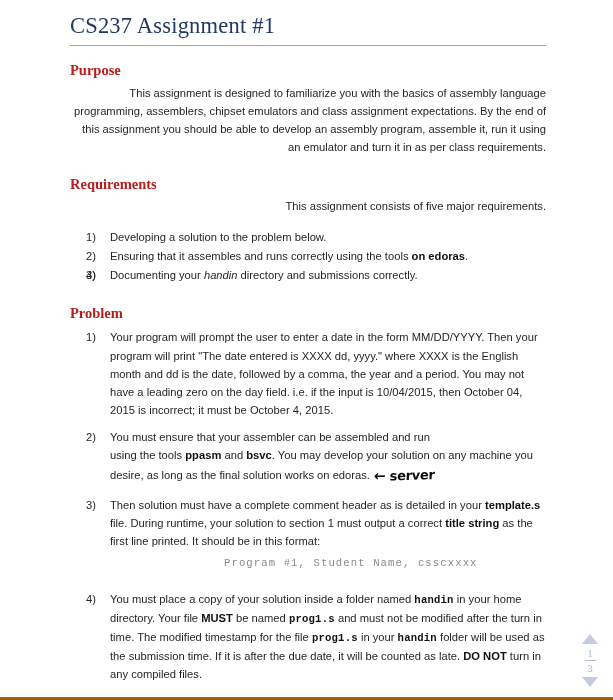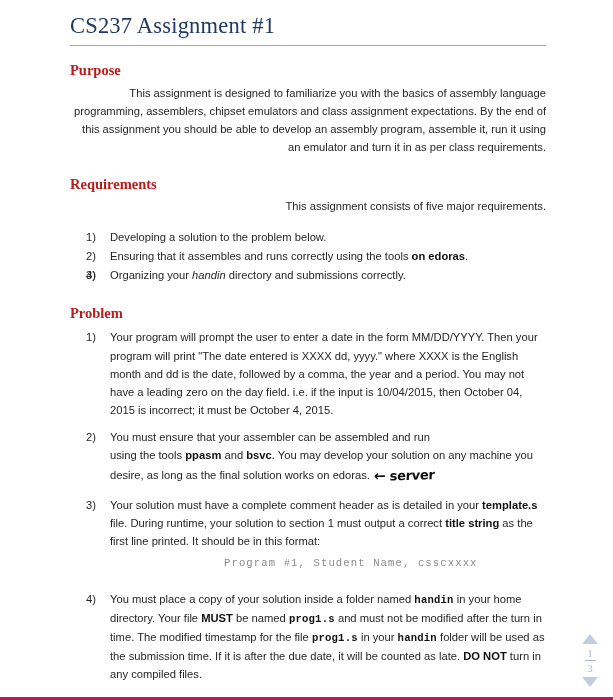--- a/index.html
+++ b/index.html
@@ -6,21 +6,21 @@
     margin: 0;
     padding: 0;
     background: #ffffff;
   }
   #page {
     position: relative;
     width: 613px;
     height: 700px;
     background: #ffffff;
     overflow: hidden;
-    border-bottom: 3px solid #be185d;
+    border-bottom: 3px solid #a16207;
     box-sizing: border-box;
     font-family: "Liberation Sans", sans-serif;
   }
   .content {
     position: absolute;
     left: 70px;
     top: 0;
     width: 476px;
   }
 
@@ -195,21 +195,21 @@
       </li>
       <li>
         <span class="marker">2)</span>
         <span>Ensuring that it assembles and runs correctly using the tools </span><b>on edoras</b><span>.</span>
       </li>
       <li>
         <span class="marker">3)</span>
       </li>
       <li>
         <span class="marker">4)</span>
-        <span>Organizing your </span><i>handin</i><span> directory and submissions correctly.</span>
+        <span>Documenting your </span><i>handin</i><span> directory and submissions correctly.</span>
       </li>
     </ol>
 
     <div class="sp-20"></div>
 
     <h2 class="section-head">Problem</h2>
     <div class="sp-6"></div>
 
     <ol class="numlist problem">
 
@@ -218,21 +218,21 @@
         <span>Your program will prompt the user to enter a date in the form MM/DD/YYYY. Then your program will print "The date entered is XXXX dd, yyyy."   where XXXX is the English month and dd is the date, followed by a comma, the year and a period. You may not have a leading zero on the day field. i.e. if the input is 10/04/2015, then October 04, 2015 is incorrect; it must be October 4, 2015.</span>
       </li>
 
       <li>
         <span class="marker">2)</span>
         <span>You must ensure that your assembler can be assembled and run</span><span class="gap"></span><span>using the tools </span><b>ppasm</b><span> and </span><b>bsvc</b><span>. You may develop your solution on any machine you desire, as long as the final solution works on edoras.</span><span class="handwriting"><span class="arrow">←</span> <span>server</span></span>
       </li>
 
       <li>
         <span class="marker">3)</span>
-        <span>Your solution must have a complete comment header as is detailed in your </span><b>template.s</b><span> file. During runtime, your solution to section 1 must output a correct </span><b>title string</b><span> as the first line printed. It should be in this format:</span>
+        <span>Then solution must have a complete comment header as is detailed in your </span><b>template.s</b><span> file. During runtime, your solution to section 1 must output a correct </span><b>title string</b><span> as the first line printed. It should be in this format:</span>
         <div class="code-line">Program #1, Student Name, csscxxxx</div>
       </li>
 
       <div class="sp-9"></div>
 
       <li>
         <span class="marker">4)</span>
         <span>You must place a copy of your solution inside a folder named </span><span class="mono-b">handin</span><span> in your home directory. Your file </span><b>MUST</b><span> be named </span><span class="mono-b">prog1.s</span><span> and must not be modified after the turn in time. The modified timestamp for the file </span><span class="mono-b">prog1.s</span><span> in your </span><span class="mono-b">handin</span><span> folder will be used as the submission time. If it is after the due date, it will be counted as late. </span><b>DO NOT</b><span> turn in any compiled files.</span>
       </li>
 

